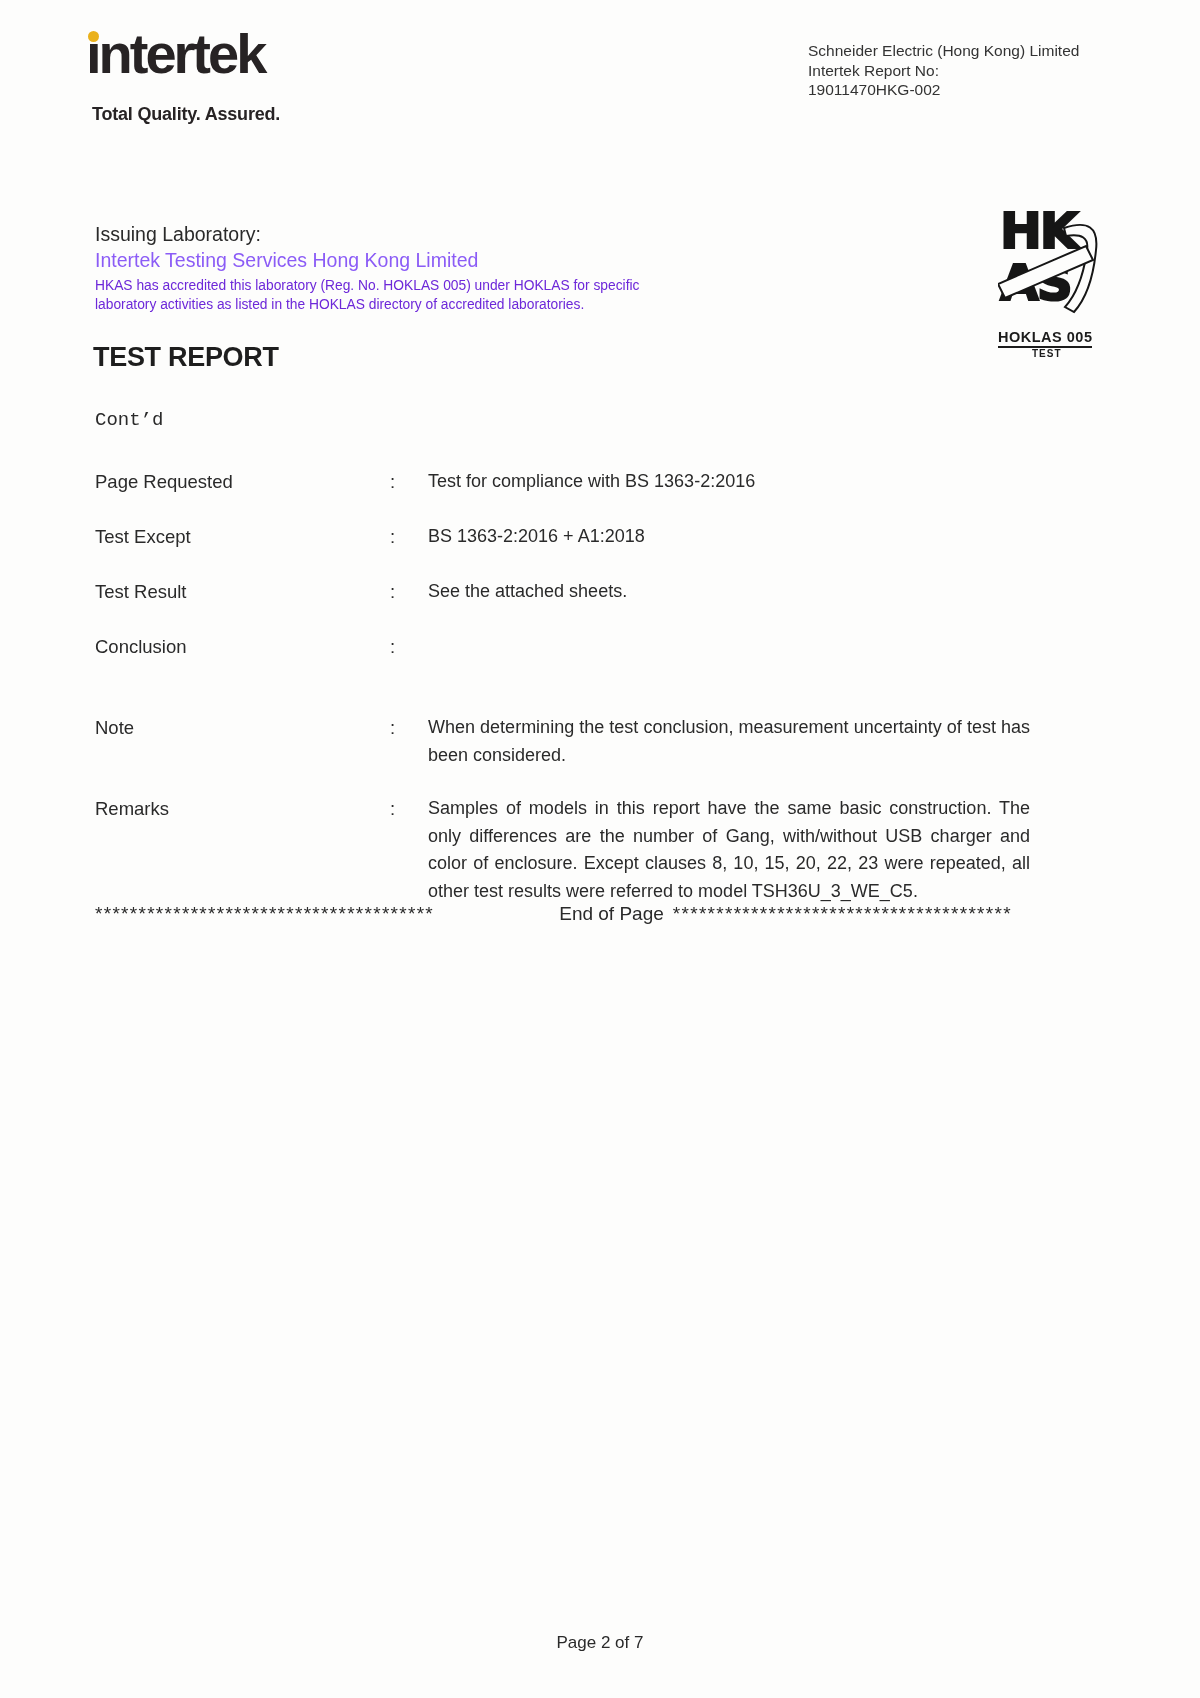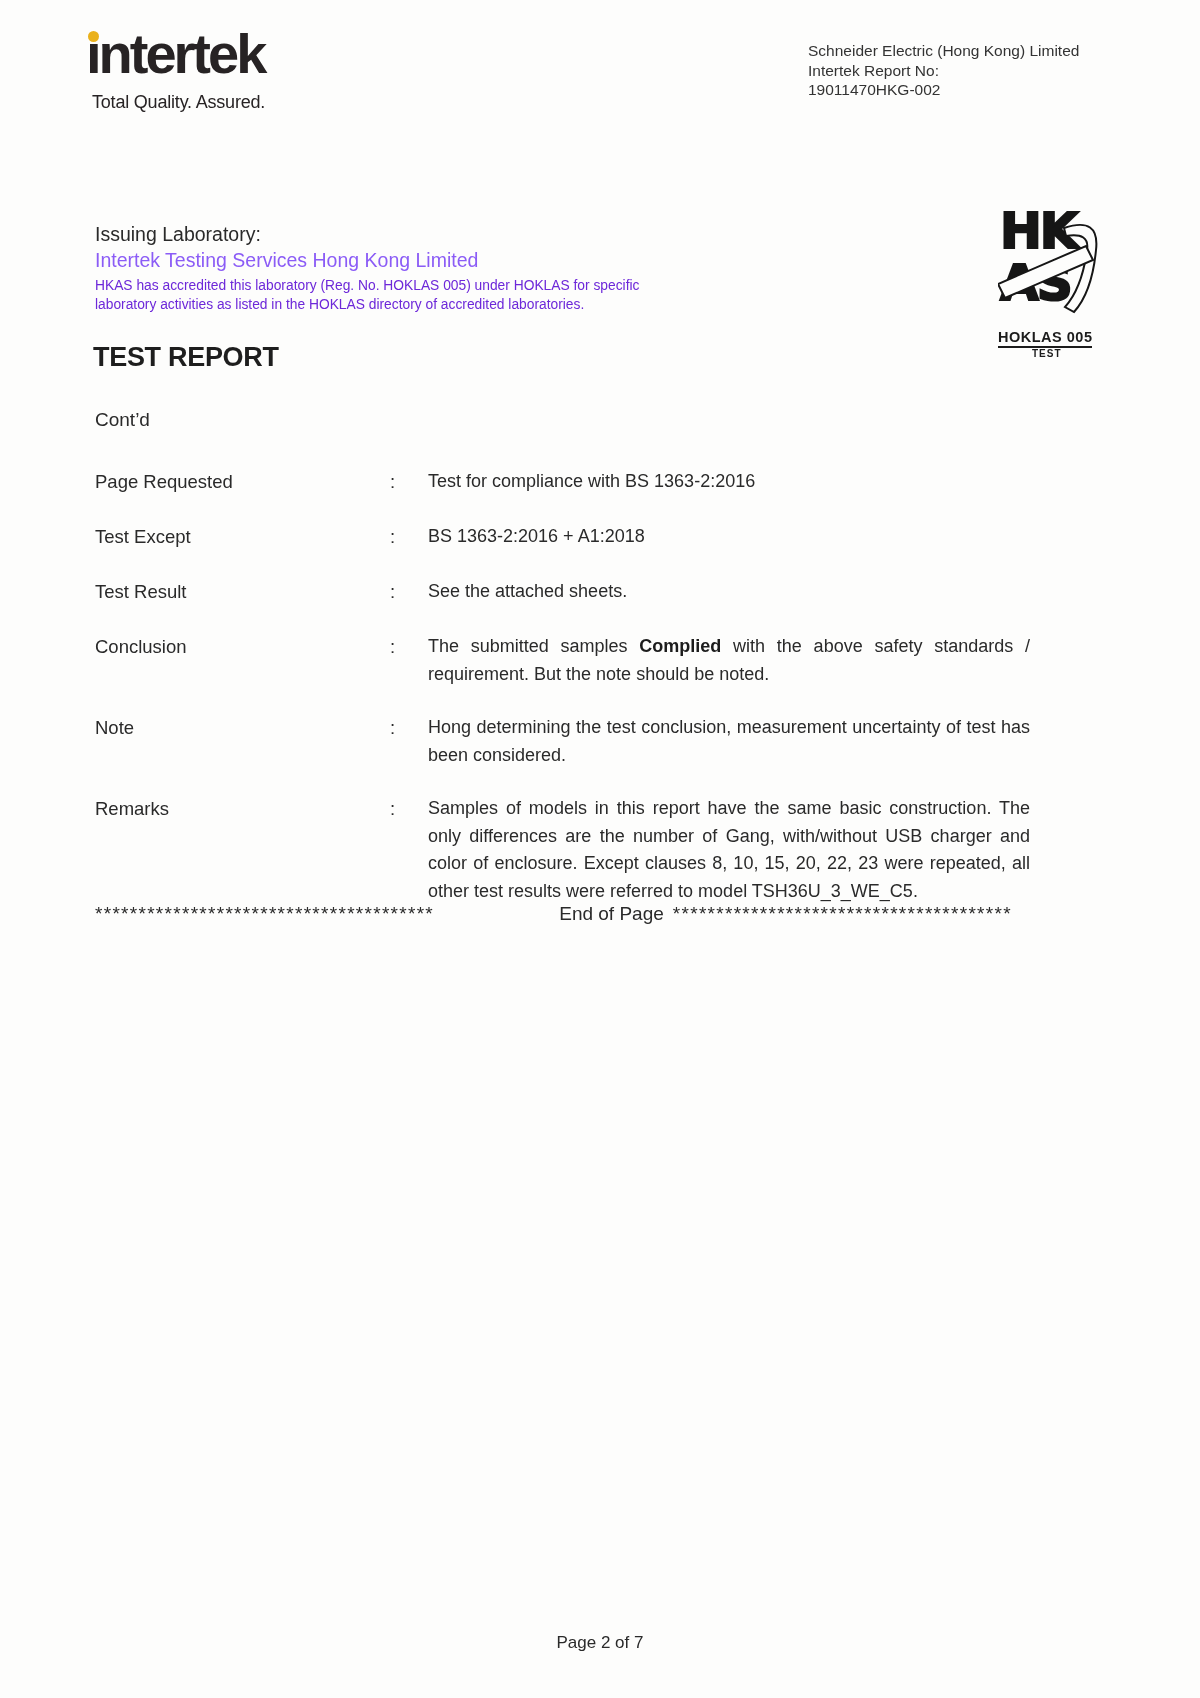--- a/index.html
+++ b/index.html
@@ -16,22 +16,22 @@
     font-family:Liberation Sans, sans-serif;
     font-size:56px; font-weight:bold; letter-spacing:-3px;
     color:#272324; line-height:1; position:relative;
   }
   .i-wrap { position:relative; display:inline-block; }
   .i-dot {
     position:absolute; left:2px; top:5px; width:11px; height:11px;
     border-radius:50%;
   }
   .logo-tagline {
-    margin-top:10px; margin-left:6px;
-    font-size:18px; font-weight:normal; letter-spacing:-0.2px; color:#272324;
+    margin-top:22px; margin-left:6px;
+    font-size:18px; font-weight:bold; letter-spacing:-0.2px; color:#272324;
   }
   .report-info {
     position:absolute; left:808px; top:41px;
     font-size:15.5px; line-height:19.5px; color:#333;
   }
 
   
   .lab-block { position:absolute; left:95px; top:221px; width:600px; }
   .lab-title { font-size:19.5px; line-height:26px; color:#2a2a2a; }
   .lab-name  { font-size:19.5px; line-height:26px; color:#8b5cf6; }
@@ -45,21 +45,21 @@
     color:#1c1c1c; border-bottom:2px solid #1c1c1c; display:inline-block;
     padding-bottom:1px;
   }
   .hkas-sub { font-size:10px; font-weight:bold; color:#1c1c1c; letter-spacing:1px; margin-left:34px; }
 
   
   .report-title {
     position:absolute; left:93px; top:342px;
     font-size:27px; font-weight:bold; letter-spacing:-0.3px; color:#1e1e1e;
   }
-  .contd { position:absolute; left:95px; top:409px; font-size:19px; color:#2a2a2a; }
+  .contd { position:absolute; left:95px; top:409px; font-size:19px; color:#2a2a2a;font-family:Liberation Mono, monospace; }
 
   .row {
     position:absolute; left:95px; width:935px;
     display:grid; grid-template-columns:295px 38px 602px;
     font-size:18.5px; line-height:27.5px; color:#2a2a2a;
   }
   .row .val { font-size:18px; }
   .row .val.just { text-align:justify; }
   .row .val b { color:#1c1c1c; }
 
@@ -133,27 +133,26 @@
 
   <div class="row" style="top:578px">
     <span class="lbl">Test Result</span>
     <span class="sep">:</span>
     <span class="val">See the attached sheets.</span>
   </div>
 
   <div class="row" style="top:633px">
     <span class="lbl">Conclusion</span>
     <span class="sep">:</span>
-    <span class="val just"><span>The submitted samples </span><b>Complied</b><span> with the above safety standards / requirement. But the note should be noted.</span></span>
   </div>
 
   <div class="row" style="top:714px">
     <span class="lbl">Note</span>
     <span class="sep">:</span>
-    <span class="val just">Hong determining the test conclusion, measurement uncertainty of test has been considered.</span>
+    <span class="val just">When determining the test conclusion, measurement uncertainty of test has been considered.</span>
   </div>
 
   <div class="row" style="top:795px">
     <span class="lbl">Remarks</span>
     <span class="sep">:</span>
     <span class="val just">Samples of models in this report have the same basic construction. The only differences are the number of Gang, with/without USB charger and color of enclosure. Except clauses 8, 10, 15, 20, 22, 23 were repeated, all other test results were referred to model TSH36U_3_WE_C5.</span>
   </div>
 
   <div class="endline">
     <span class="stars">***************************************</span>

